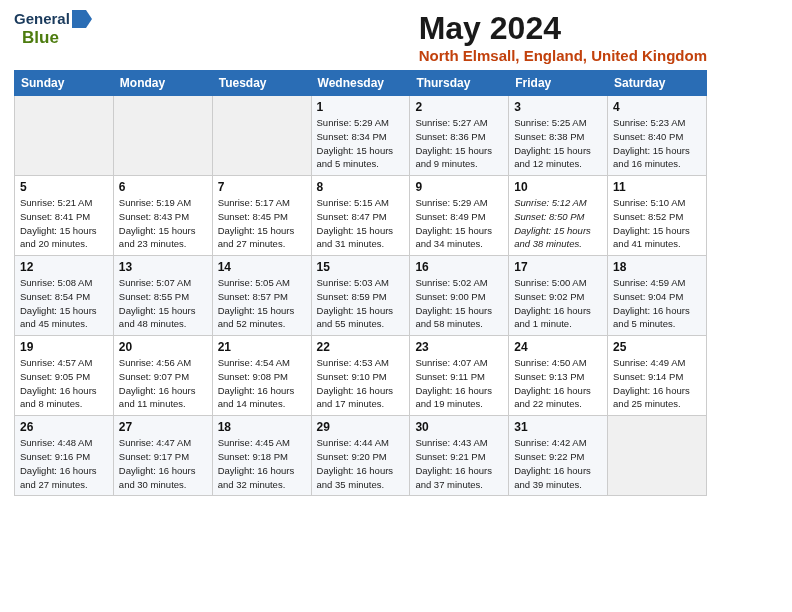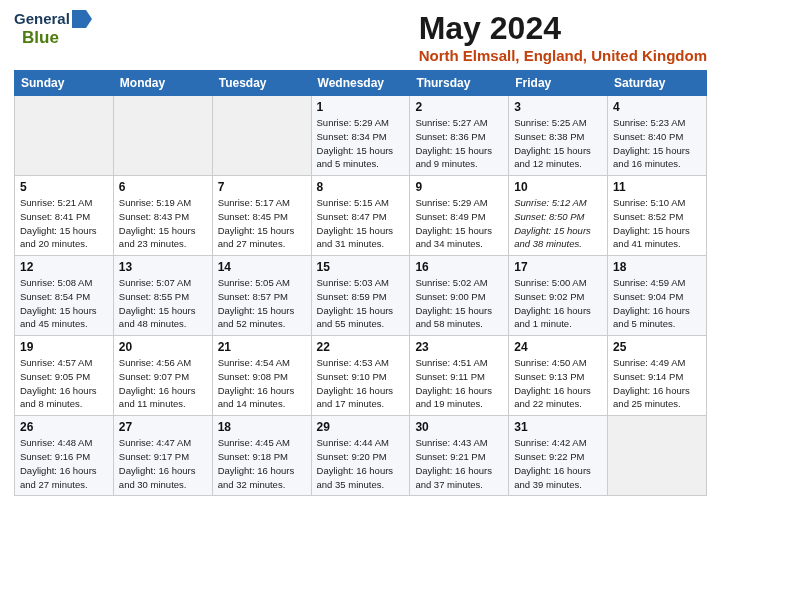--- a/index.html
+++ b/index.html
@@ -277,21 +277,21 @@
           </td>
           <td>
             <div class="day-num">22</div>
             <div class="day-info" style="white-space: pre-line;">Sunrise: 4:53 AM
 Sunset: 9:10 PM
 Daylight: 16 hours
 and 17 minutes.</div>
           </td>
           <td>
             <div class="day-num">23</div>
-            <div class="day-info" style="white-space: pre-line;">Sunrise: 4:51 AM
+            <div class="day-info" style="white-space: pre-line;">Sunrise: 4:07 AM
 Sunset: 9:11 PM
 Daylight: 16 hours
 and 19 minutes.</div>
           </td>
           <td>
             <div class="day-num">24</div>
             <div class="day-info" style="white-space: pre-line;">Sunrise: 4:50 AM
 Sunset: 9:13 PM
 Daylight: 16 hours
 and 22 minutes.</div>

